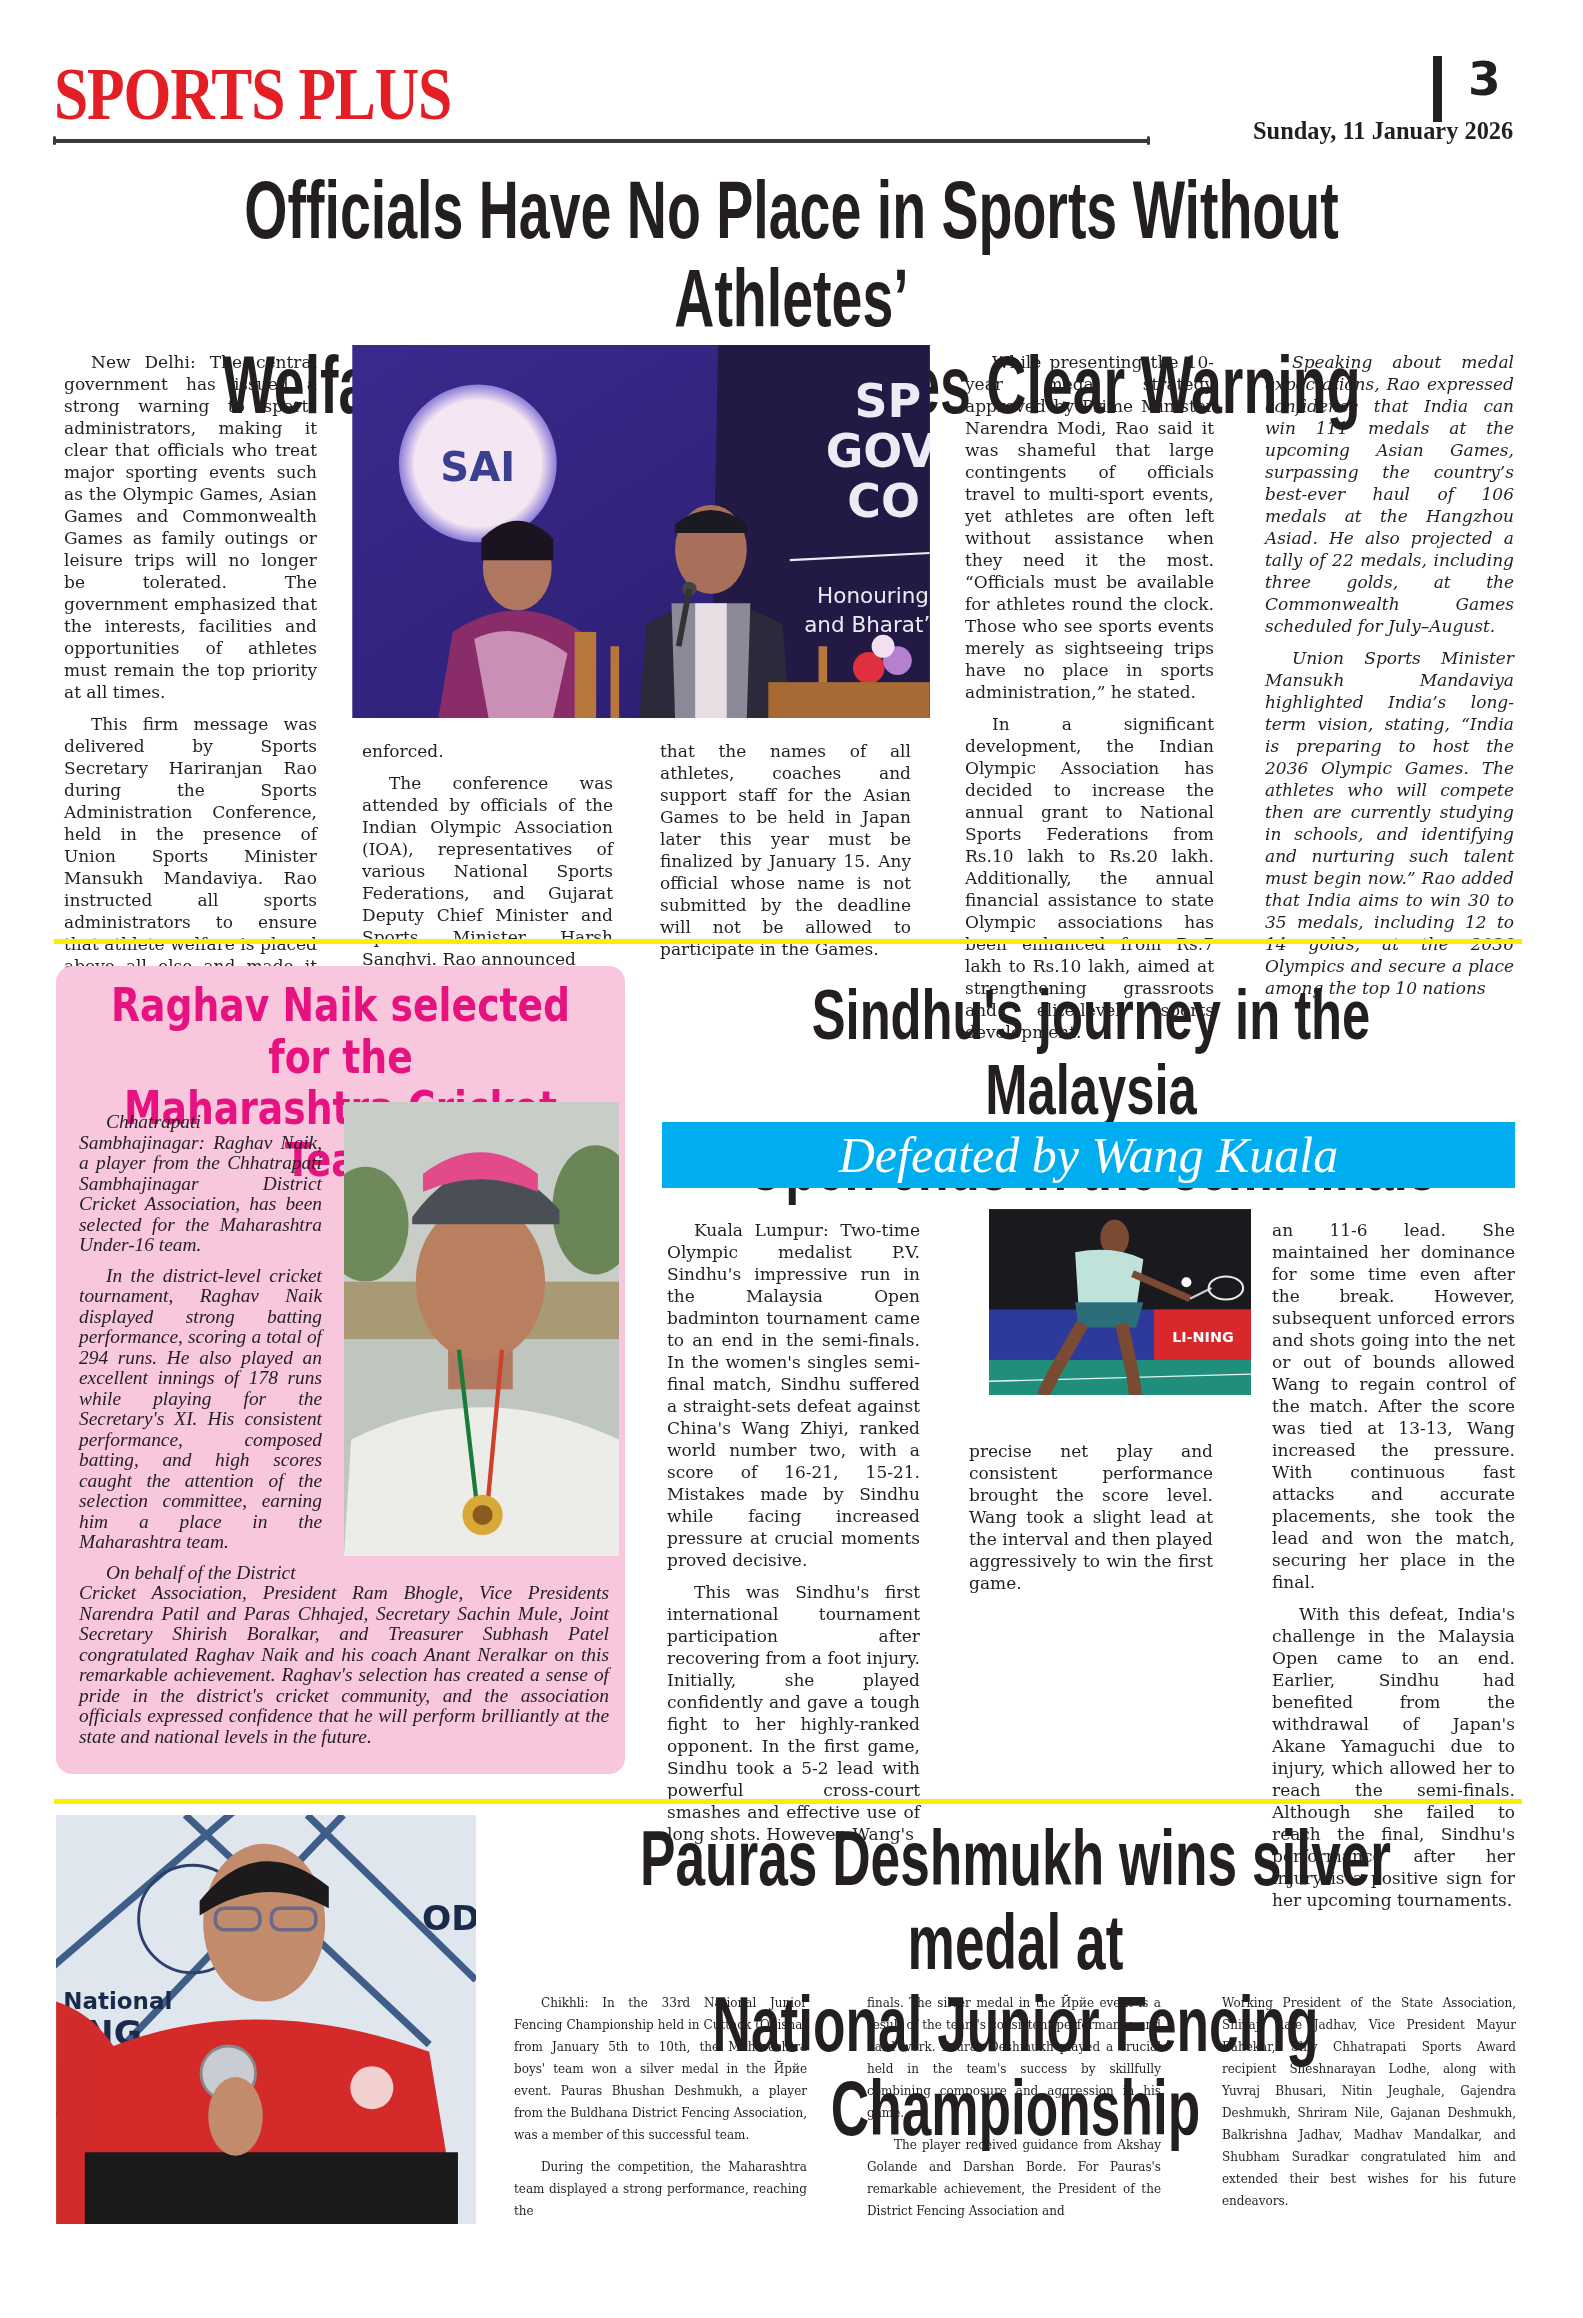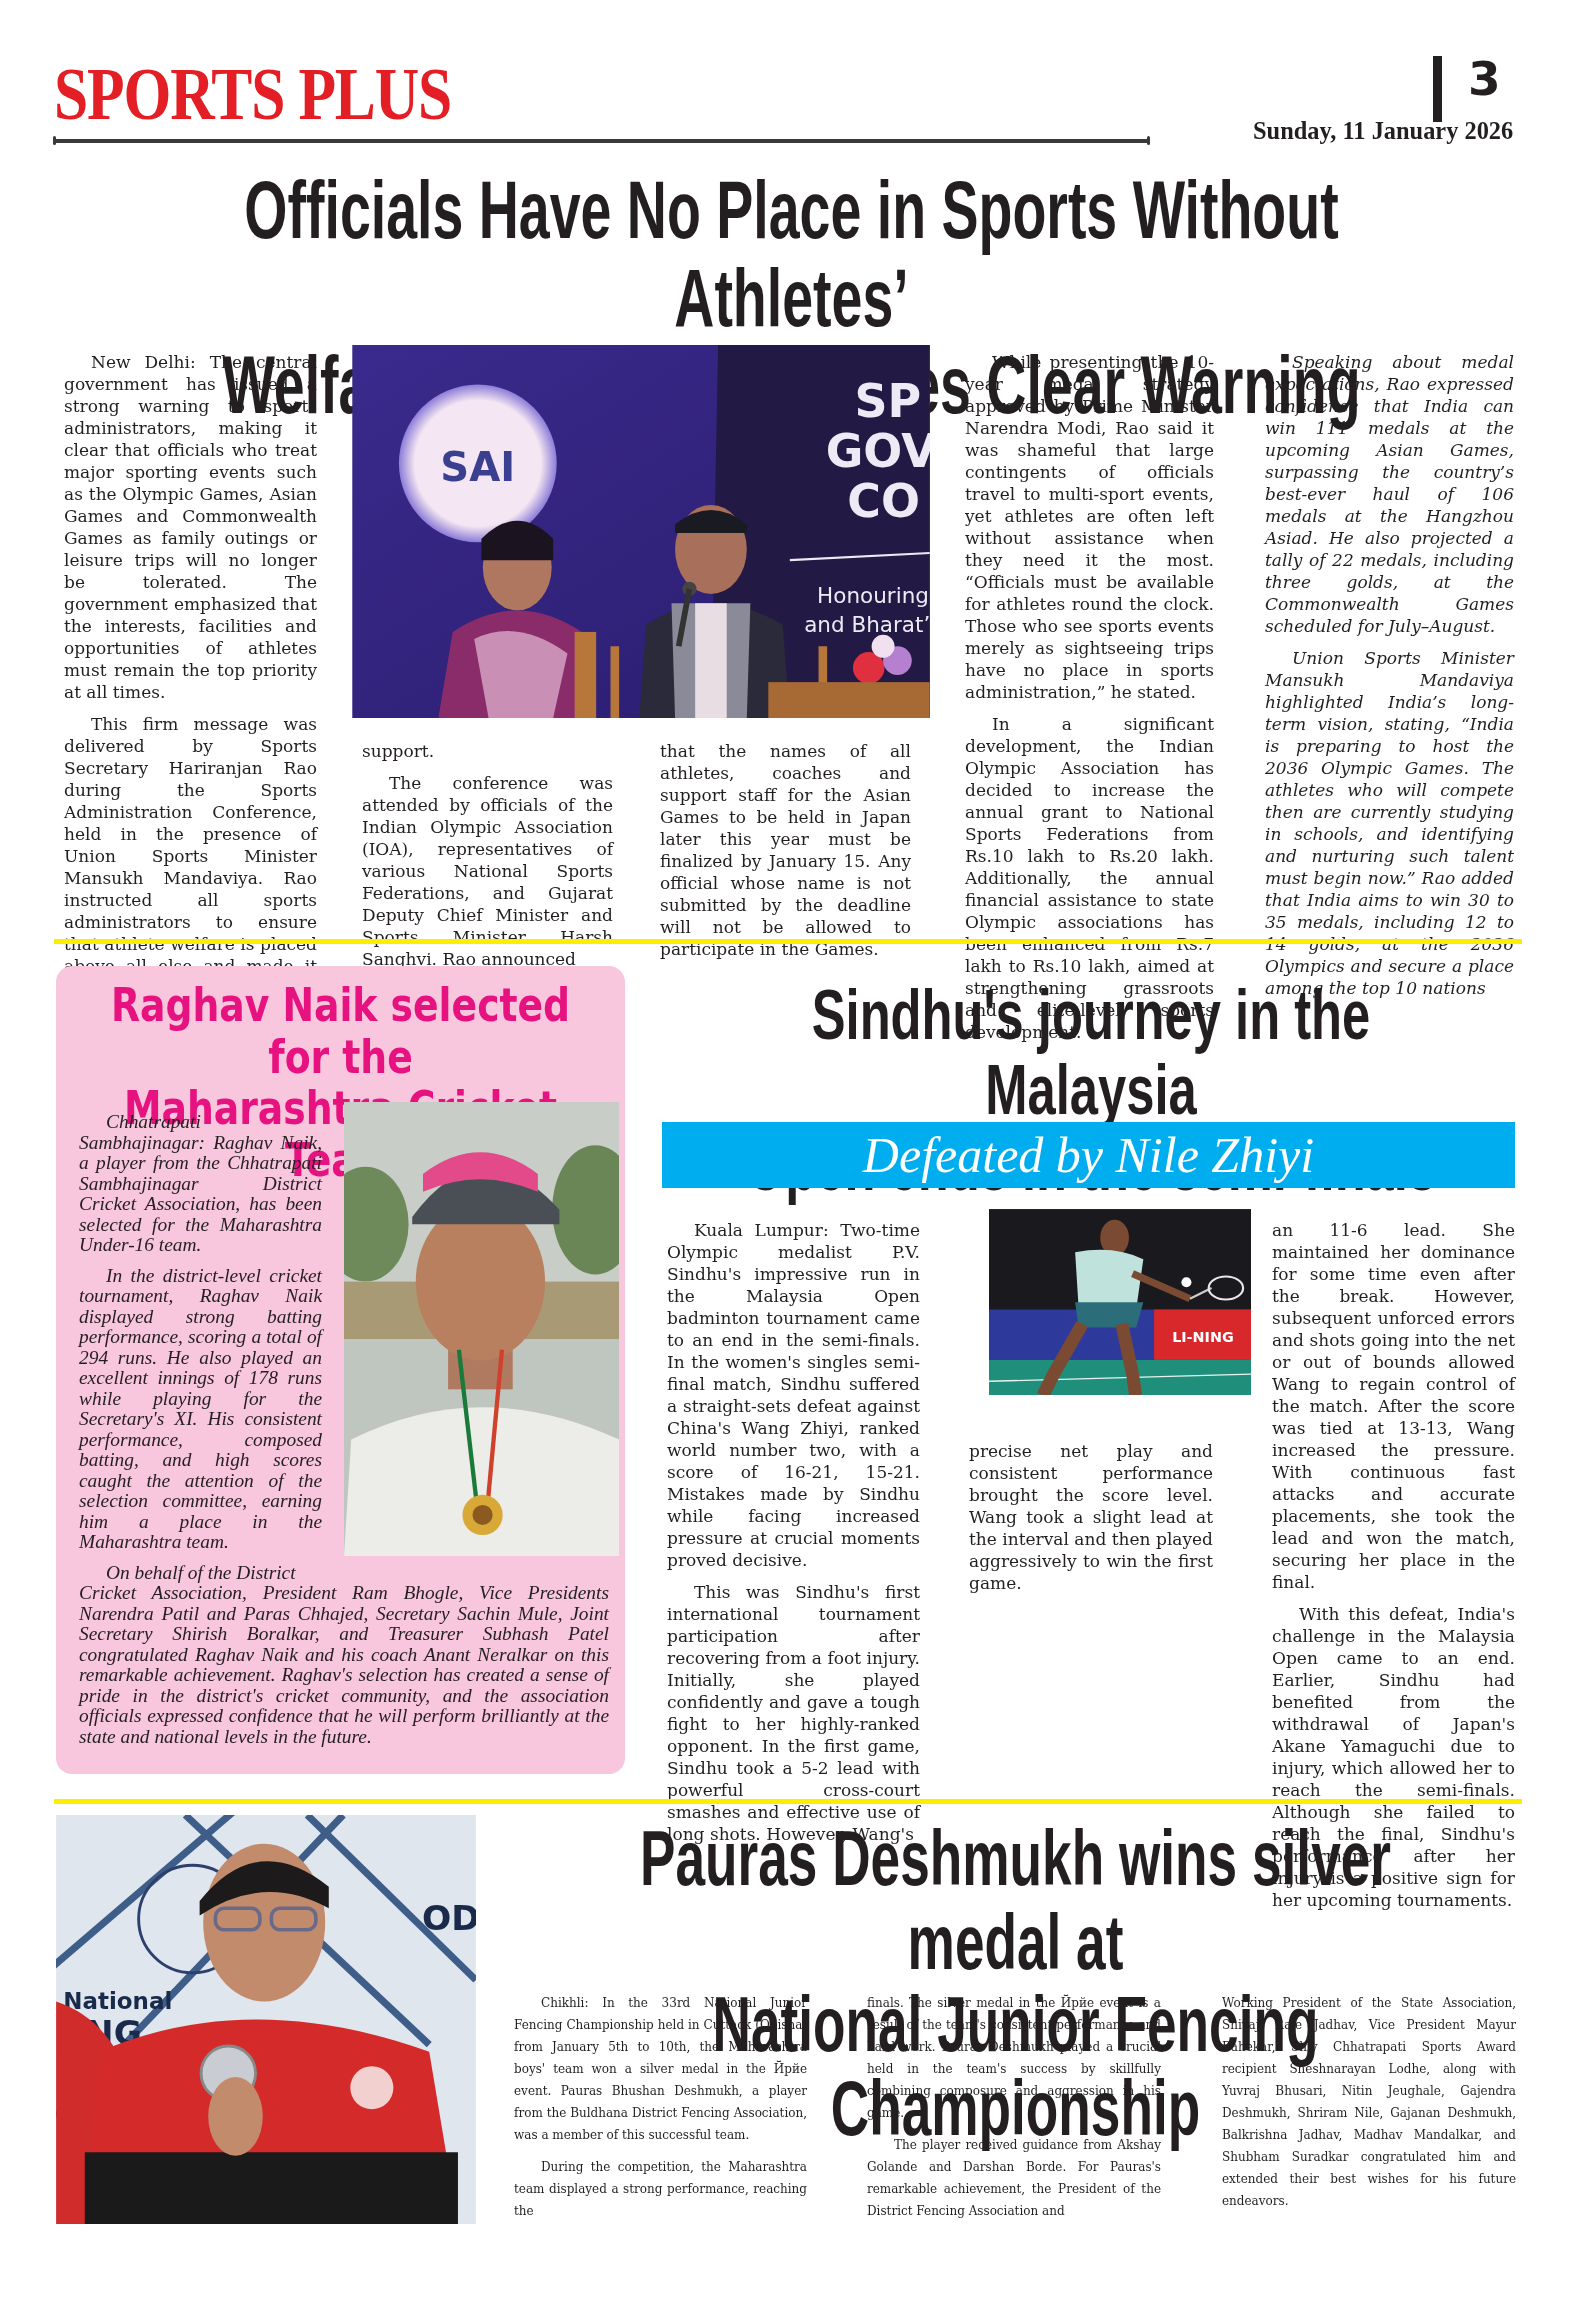--- a/index.html
+++ b/index.html
@@ -87,21 +87,21 @@
     <line x1="470" y1="340" x2="455" y2="420" stroke="#333" stroke-width="8"></line>
 
     <circle cx="720" cy="450" r="22" fill="#e03040"></circle>
     <circle cx="760" cy="440" r="20" fill="#b580d0"></circle>
     <circle cx="740" cy="420" r="16" fill="#f0e0f0"></circle>
     <rect x="580" y="470" width="225" height="50" fill="#a76a35"></rect>
   </svg>
 </div>
 
 <div class="abs col" style="left:352px;top:730px;width:271px;">
-  <p class="cont">support.</p>
+  <p class="cont">enforced.</p>
   <p>The conference was attended by officials of the Indian Olympic Association (IOA), representatives of various National Sports Federations, and Gujarat Deputy Chief Minister and Sports Minister Harsh Sanghvi. Rao announced</p>
 </div>
 <div class="abs col" style="left:650px;top:730px;width:271px;">
   <p class="cont">that the names of all athletes, coaches and support staff for the Asian Games to be held in Japan later this year must be finalized by January 15. Any official whose name is not submitted by the deadline will not be allowed to participate in the Games.</p>
 </div>
 <div class="abs col" style="left:955px;top:341px;width:269px;">
   <p>While presenting the 10-year medal strategy approved by Prime Minister Narendra Modi, Rao said it was shameful that large contingents of officials travel to multi-sport events, yet athletes are often left without assistance when they need it the most. “Officials must be available for athletes round the clock. Those who see sports events merely as sightseeing trips have no place in sports administration,” he stated.</p>
   <p>In a significant development, the Indian Olympic Association has decided to increase the annual grant to National Sports Federations from Rs.10 lakh to Rs.20 lakh. Additionally, the annual financial assistance to state Olympic associations has been enhanced from Rs.7 lakh to Rs.10 lakh, aimed at strengthening grassroots and elite-level sports development.</p>
 </div>
 <div class="abs col" style="left:1255px;top:341px;width:269px;font-style:italic;">
@@ -142,21 +142,21 @@
   <p>On behalf of the District</p>
 </div>
 <div class="abs col narrow" style="left:69px;top:1573px;width:550px;">
   <p class="cont">Cricket Association, President Ram Bhogle, Vice Presidents Narendra Patil and Paras Chhajed, Secretary Sachin Mule, Joint Secretary Shirish Boralkar, and Treasurer Subhash Patel congratulated Raghav Naik and his coach Anant Neralkar on this remarkable achievement. Raghav's selection has created a sense of pride in the district's cricket community, and the association officials expressed confidence that he will perform brilliantly at the state and national levels in the future.</p>
 </div>
 
 <div class="abs hl hl2">
   <div>Sindhu's journey in the Malaysia</div>
   <div>Open ends in the semi-finals</div>
 </div>
-<div class="abs bluebar">Defeated by Nile Zhiyi</div>
+<div class="abs bluebar">Defeated by Wang Kuala</div>
 
 <div class="abs col" style="left:657px;top:1209px;width:273px;">
   <p>Kuala Lumpur: Two-time Olympic medalist P.V. Sindhu's impressive run in the Malaysia Open badminton tournament came to an end in the semi-finals. In the women's singles semi-final match, Sindhu suffered a straight-sets defeat against China's Wang Zhiyi, ranked world number two, with a score of 16-21, 15-21. Mistakes made by Sindhu while facing increased pressure at crucial moments proved decisive.</p>
   <p>This was Sindhu's first international tournament participation after recovering from a foot injury. Initially, she played confidently and gave a tough fight to her highly-ranked opponent. In the first game, Sindhu took a 5-2 lead with powerful cross-court smashes and effective use of long shots. However, Wang's</p>
 </div>
 
 <div class="abs photo" style="left:961px;top:1209px;width:262px;height:186px;padding-left:28px;" title="Badminton player lunging for a shot on court">
   <svg width="262" height="209" viewBox="0 0 365 291">
     <rect width="365" height="291" fill="#1a1a1e"></rect>
     <rect y="140" width="365" height="70" fill="#2d3a9c"></rect>

